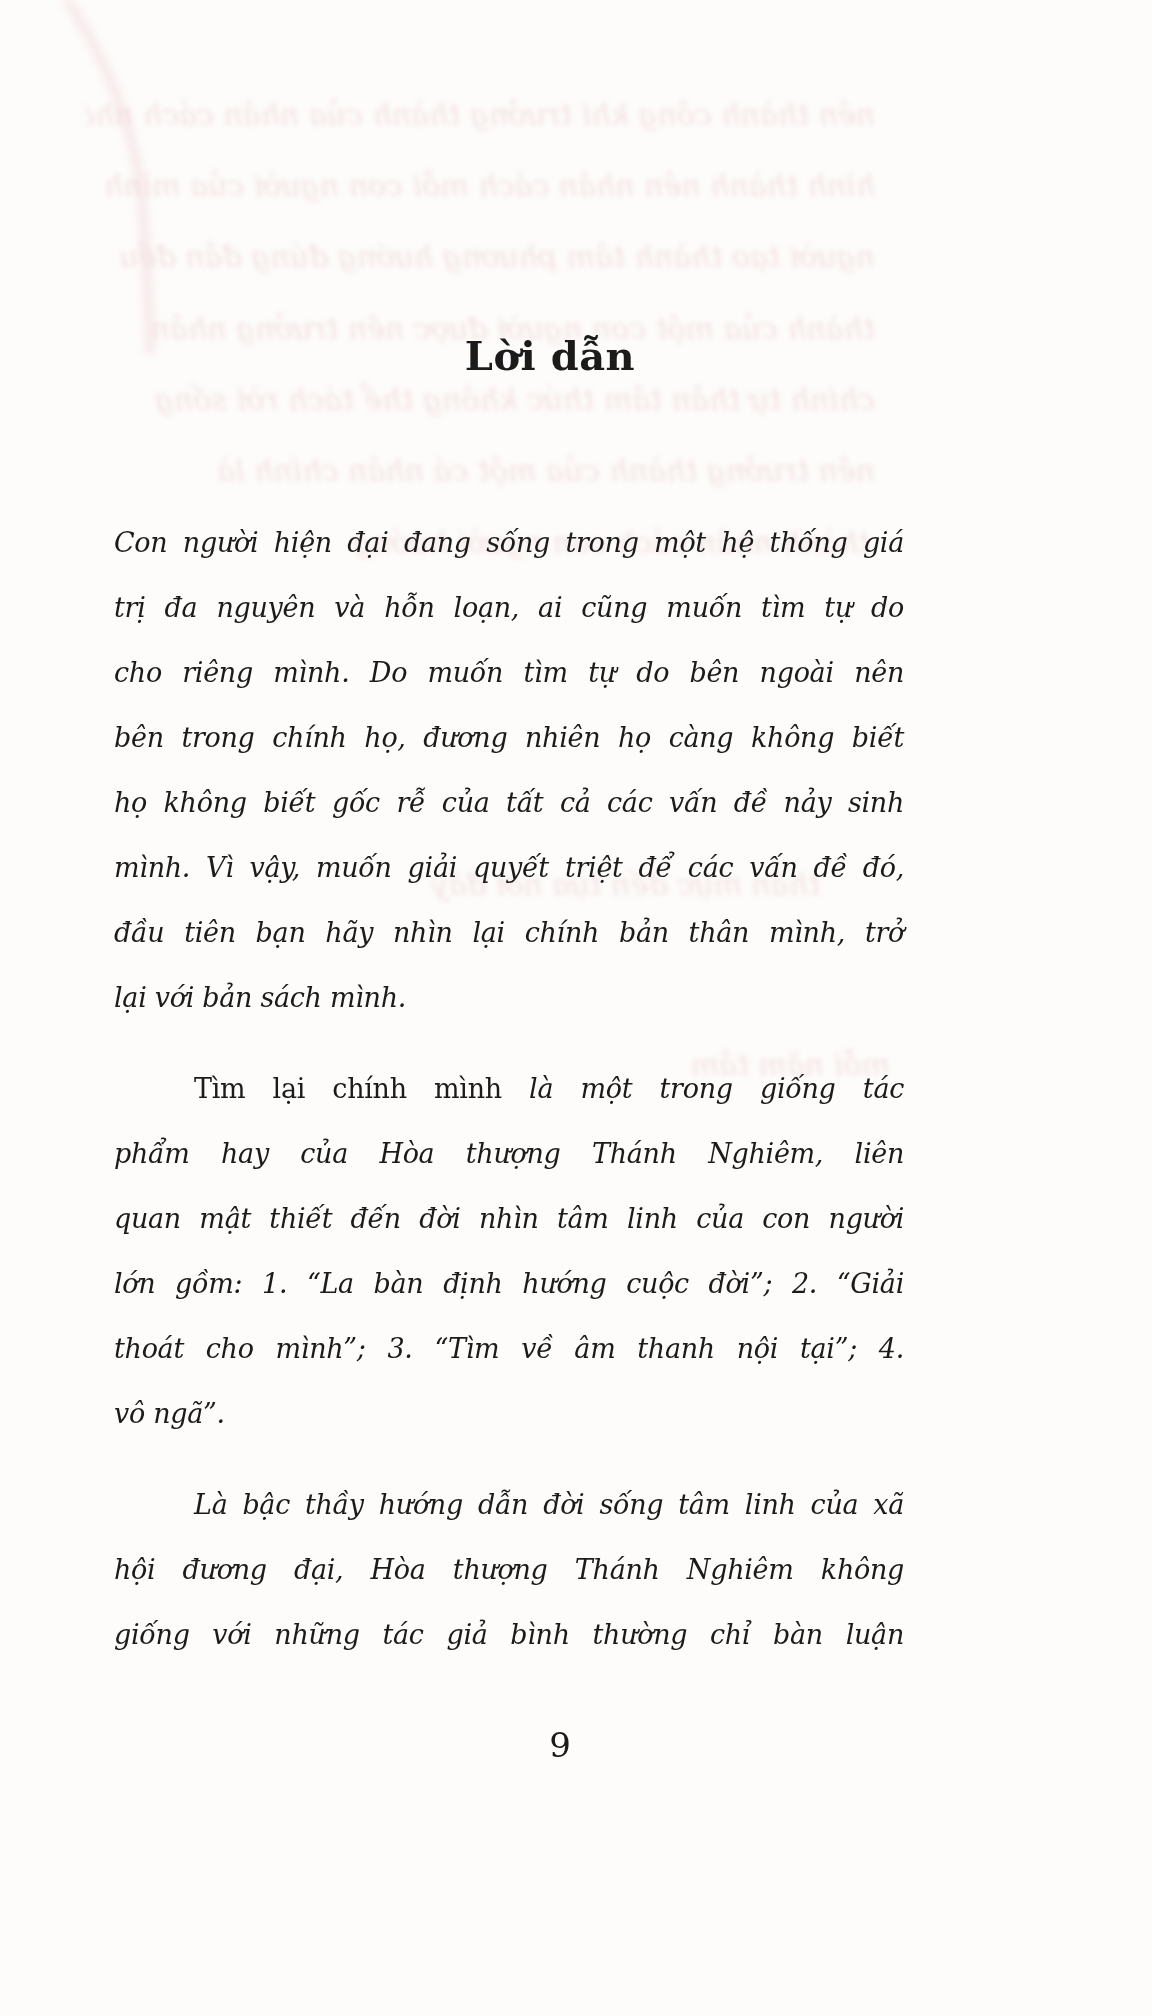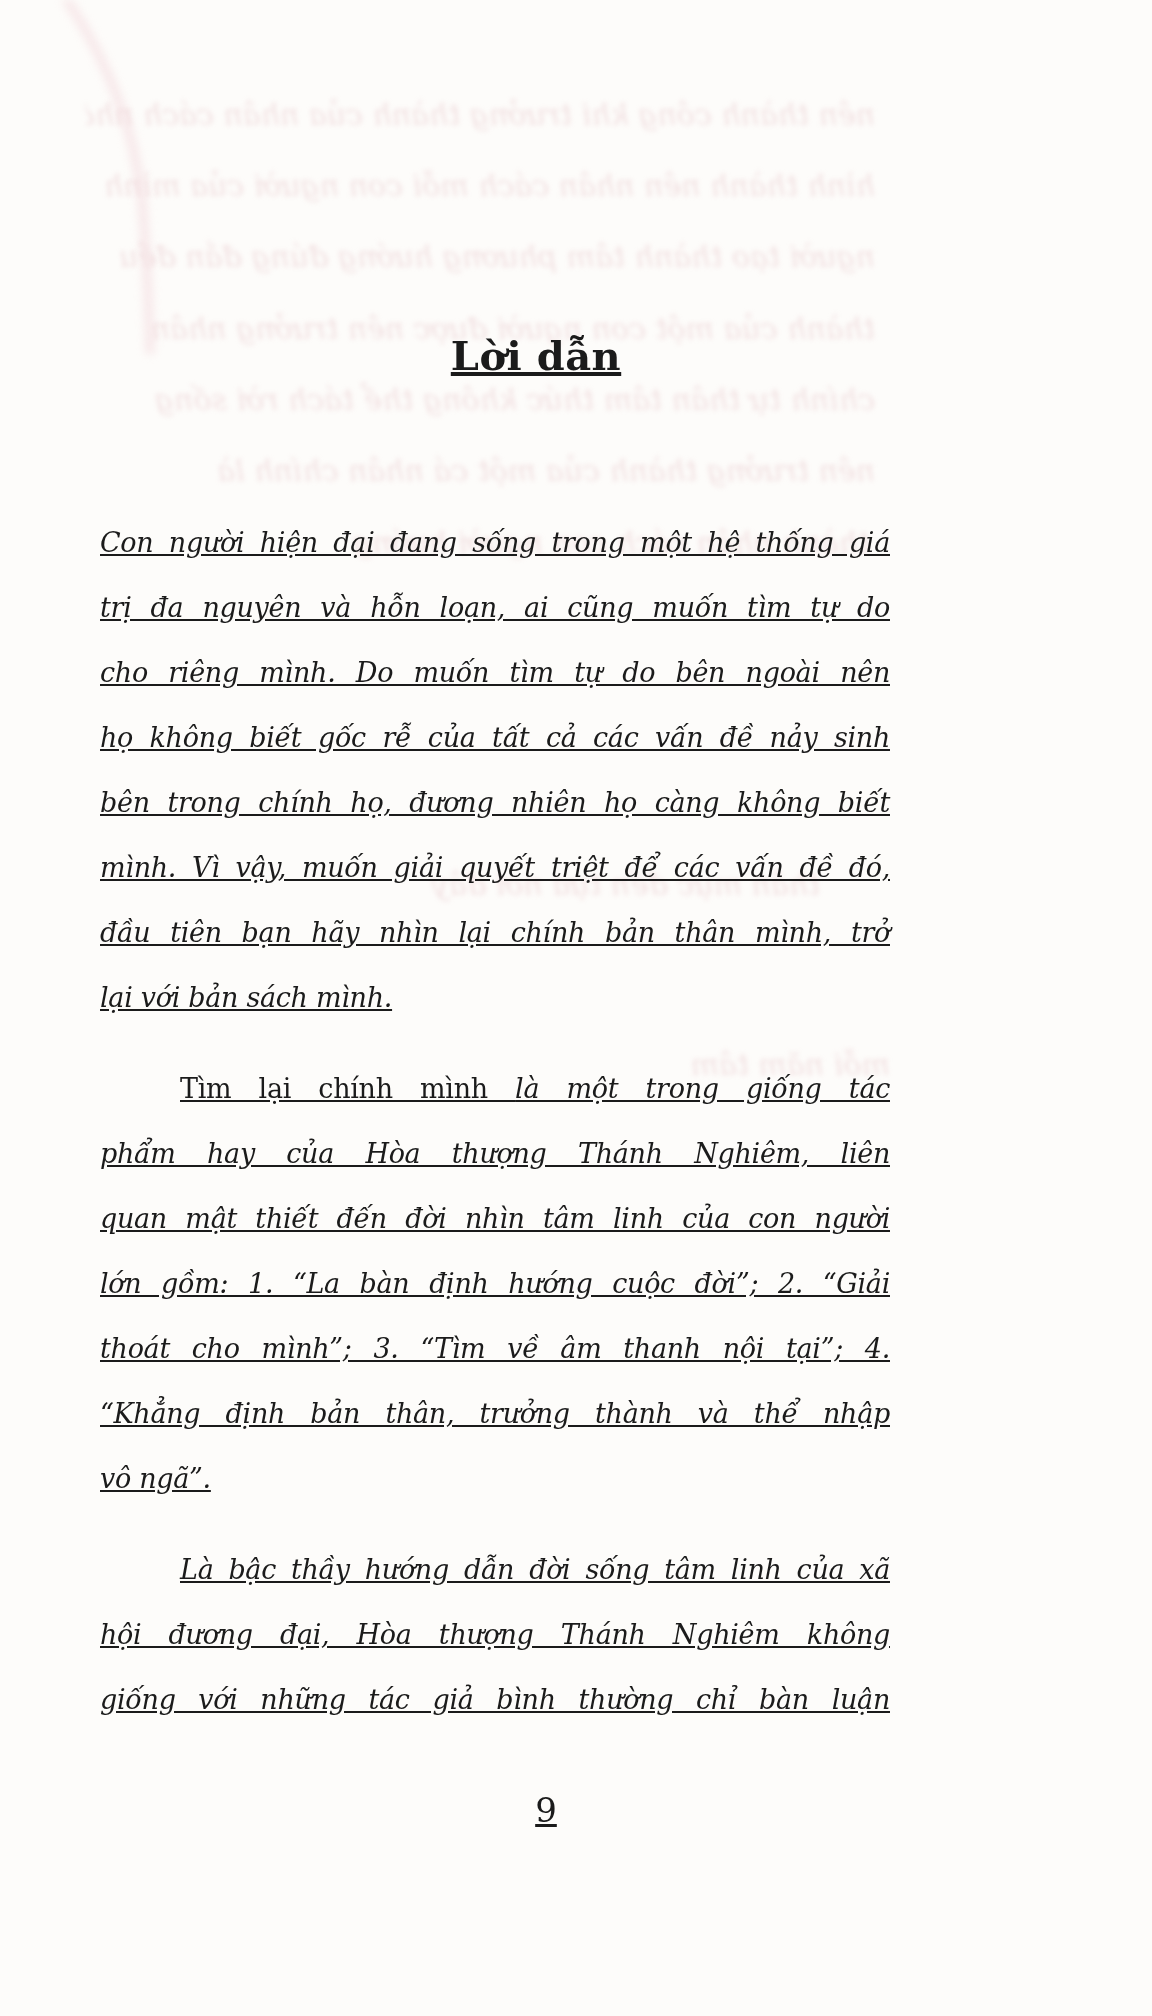--- a/index.html
+++ b/index.html
@@ -38,24 +38,23 @@
     position: absolute;
     top: 0;
     left: 0;
     filter: blur(4px);
     opacity: 0.55;
   }
 
   
   .content {
     position: absolute;
-    left: 78px;
+    left: 92px;
     top: 0;
     width: 812px;
-    text-decoration: underline;
   }
   .chapter-heading {
     margin: 330px 0 0 0;
     font-size: 40px;
     line-height: 52px;
     font-weight: bold;
     font-style: normal;
     text-align: center;
     transform: translateX(52px);
     letter-spacing: 0.5px;
@@ -117,33 +116,32 @@
   </svg>
 
   <div class="content">
     <h1 class="chapter-heading">Lời dẫn</h1>
 
     <div class="body-text">
         <div class="para">
           <div class="line j"><span class="it">Con người hiện đại đang sống trong một hệ thống giá</span></div>
           <div class="line j"><span class="it">trị đa nguyên và hỗn loạn, ai cũng muốn tìm tự do</span></div>
           <div class="line j"><span class="it">cho riêng mình. Do muốn tìm tự do bên ngoài nên</span></div>
+          <div class="line j"><span class="it">bên trong chính họ, đương nhiên họ càng không biết</span></div>
           <div class="line j"><span class="it">họ không biết gốc rễ của tất cả các vấn đề nảy sinh</span></div>
-          <div class="line j"><span class="it">bên trong chính họ, đương nhiên họ càng không biết</span></div>
           <div class="line j"><span class="it">mình. Vì vậy, muốn giải quyết triệt để các vấn đề đó,</span></div>
           <div class="line j"><span class="it">đầu tiên bạn hãy nhìn lại chính bản thân mình, trở</span></div>
           <div class="line"><span class="it">lại với bản sách mình.</span></div>
         </div>
         <div class="para">
           <div class="line j ind"><span class="roman">Tìm lại chính mình </span><span class="it">là một trong giống tác</span></div>
           <div class="line j"><span class="it">phẩm hay của Hòa thượng Thánh Nghiêm, liên</span></div>
           <div class="line j"><span class="it">quan mật thiết đến đời nhìn tâm linh của con người</span></div>
           <div class="line j"><span class="it">lớn gồm: 1. “La bàn định hướng cuộc đời”; 2. “Giải</span></div>
           <div class="line j"><span class="it">thoát cho mình”; 3. “Tìm về âm thanh nội tại”; 4.</span></div>
-          <div class="line j"><span class="it">“Khẳng định bản thân, trưởng thành và thể nhập</span></div>
           <div class="line"><span class="it">vô ngã”.</span></div>
         </div>
         <div class="para">
           <div class="line j ind"><span class="it">Là bậc thầy hướng dẫn đời sống tâm linh của xã</span></div>
           <div class="line j"><span class="it">hội đương đại, Hòa thượng Thánh Nghiêm không</span></div>
           <div class="line j"><span class="it">giống với những tác giả bình thường chỉ bàn luận</span></div>
         </div>
       </div>
 
     <div class="page-number">9</div>

